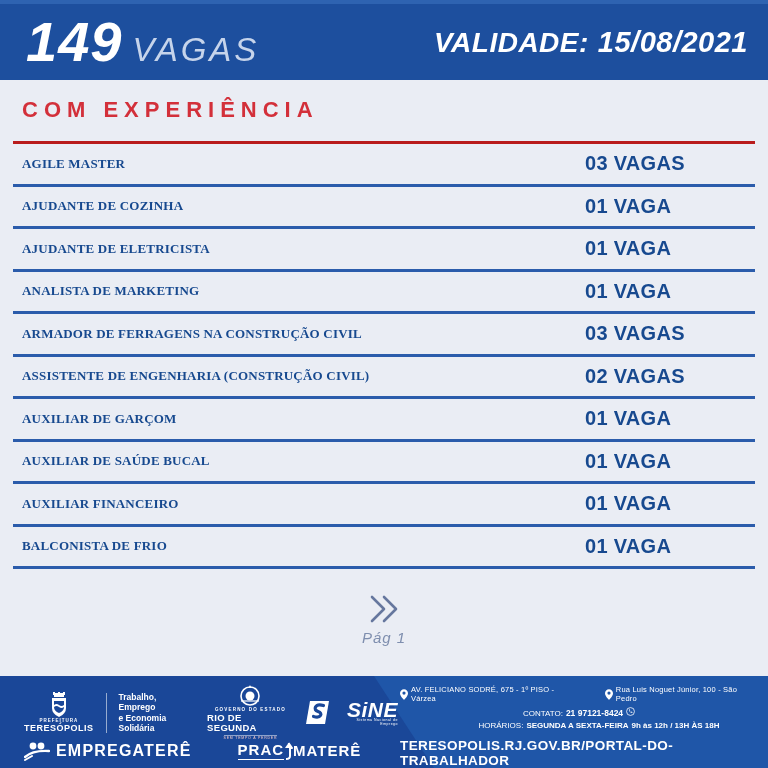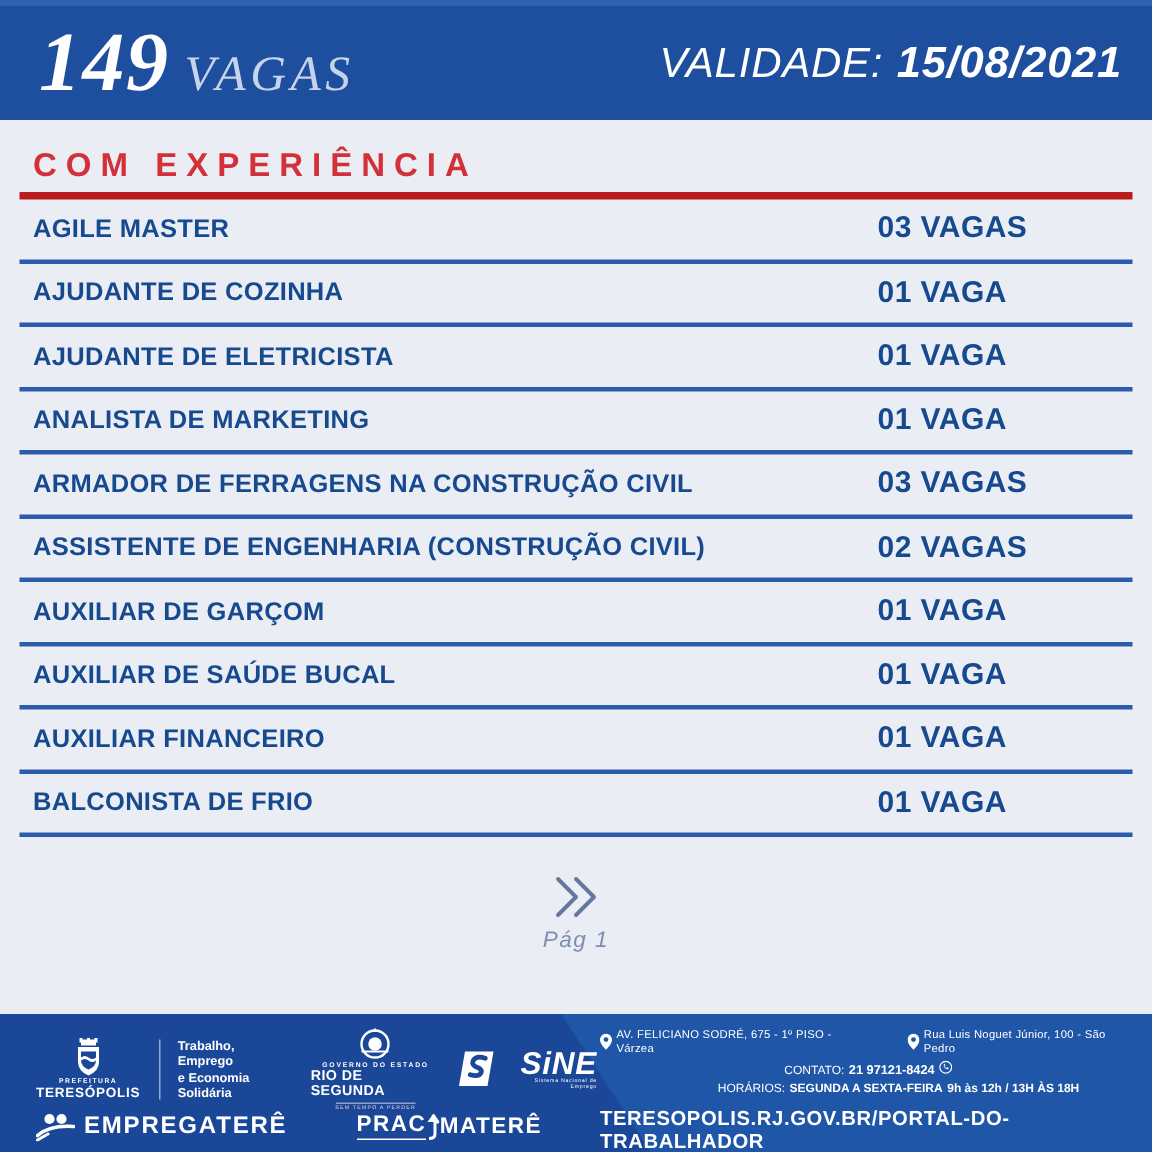--- a/index.html
+++ b/index.html
@@ -3,33 +3,33 @@
 <meta charset="utf-8">
 <style>
   * { margin:0; padding:0; box-sizing:border-box; }
   html,body { width:768px; height:768px; }
   body { font-family:"Liberation Sans", sans-serif; }
   .page { width:768px; height:768px; background:#eaedf4; display:flex; flex-direction:column; overflow:hidden; }
 
   
   .header { height:80px; background:#1d4f9e; border-top:4px solid #2e63b1; display:flex; align-items:center;
             justify-content:space-between; padding:0 20px 0 26px; color:#fff; flex-shrink:0; }
-  .h-left { display:flex; align-items:baseline; gap:10px; font-style:italic;font-family:Liberation Serif, serif; }
+  .h-left { display:flex; align-items:baseline; gap:10px; font-style:italic; }
   .big-count { font-size:56px; font-weight:800; letter-spacing:1px; line-height:1; }
   .count-label { font-size:33px; font-weight:400; color:#c6d4eb; letter-spacing:3px; line-height:1; }
   .h-right { display:flex; align-items:baseline; gap:9px; font-style:italic; }
-  .validity-label { font-size:28px; font-weight:400; letter-spacing:0.5px;text-align:right; }
+  .validity-label { font-size:28px; font-weight:700; letter-spacing:0.5px;text-align:right; }
   .validity-date  { font-size:29px; font-weight:800; letter-spacing:0.5px; }
 
   
   .main { flex:1; padding:0 13px; }
   .section-title { margin-top:17px; color:#d3303a; font-size:22px; font-weight:800; letter-spacing:6px;
-                   padding:0 0 5px 9px; border-bottom:5px solid #b91c1c; }
+                   padding:0 0 18px 9px; border-bottom:3px solid #b91c1c; }
   .job-row { display:flex; align-items:center; height:42.5px; border-bottom:3px solid #2b5cab; padding-left:9px; }
-  .job-title { flex:1; font-size:17px; font-weight:700; color:#17498f; letter-spacing:0.2px; white-space:nowrap; }
+  .job-title { flex:1; font-size:13px; font-weight:700; color:#17498f; letter-spacing:0.2px; white-space:nowrap;font-family:Liberation Serif, serif; }
   .job-count { width:170px; flex-shrink:0; font-size:20px; font-weight:800; color:#17498f; letter-spacing:0.3px; }
 
   
   .pagination { display:flex; flex-direction:column; align-items:center; margin-top:24px; }
   .next-btn { background:none; border:none; cursor:pointer; padding:0; line-height:0; }
   .pag-label { margin-top:4px; font-size:15px; font-style:italic; color:#7e8eae; letter-spacing:1px; }
 
   
   .footer { height:92px; flex-shrink:0; position:relative; background:#1f56a8; color:#fff; }
   .footer::before { content:""; position:absolute; inset:0; background:#1a4798;

